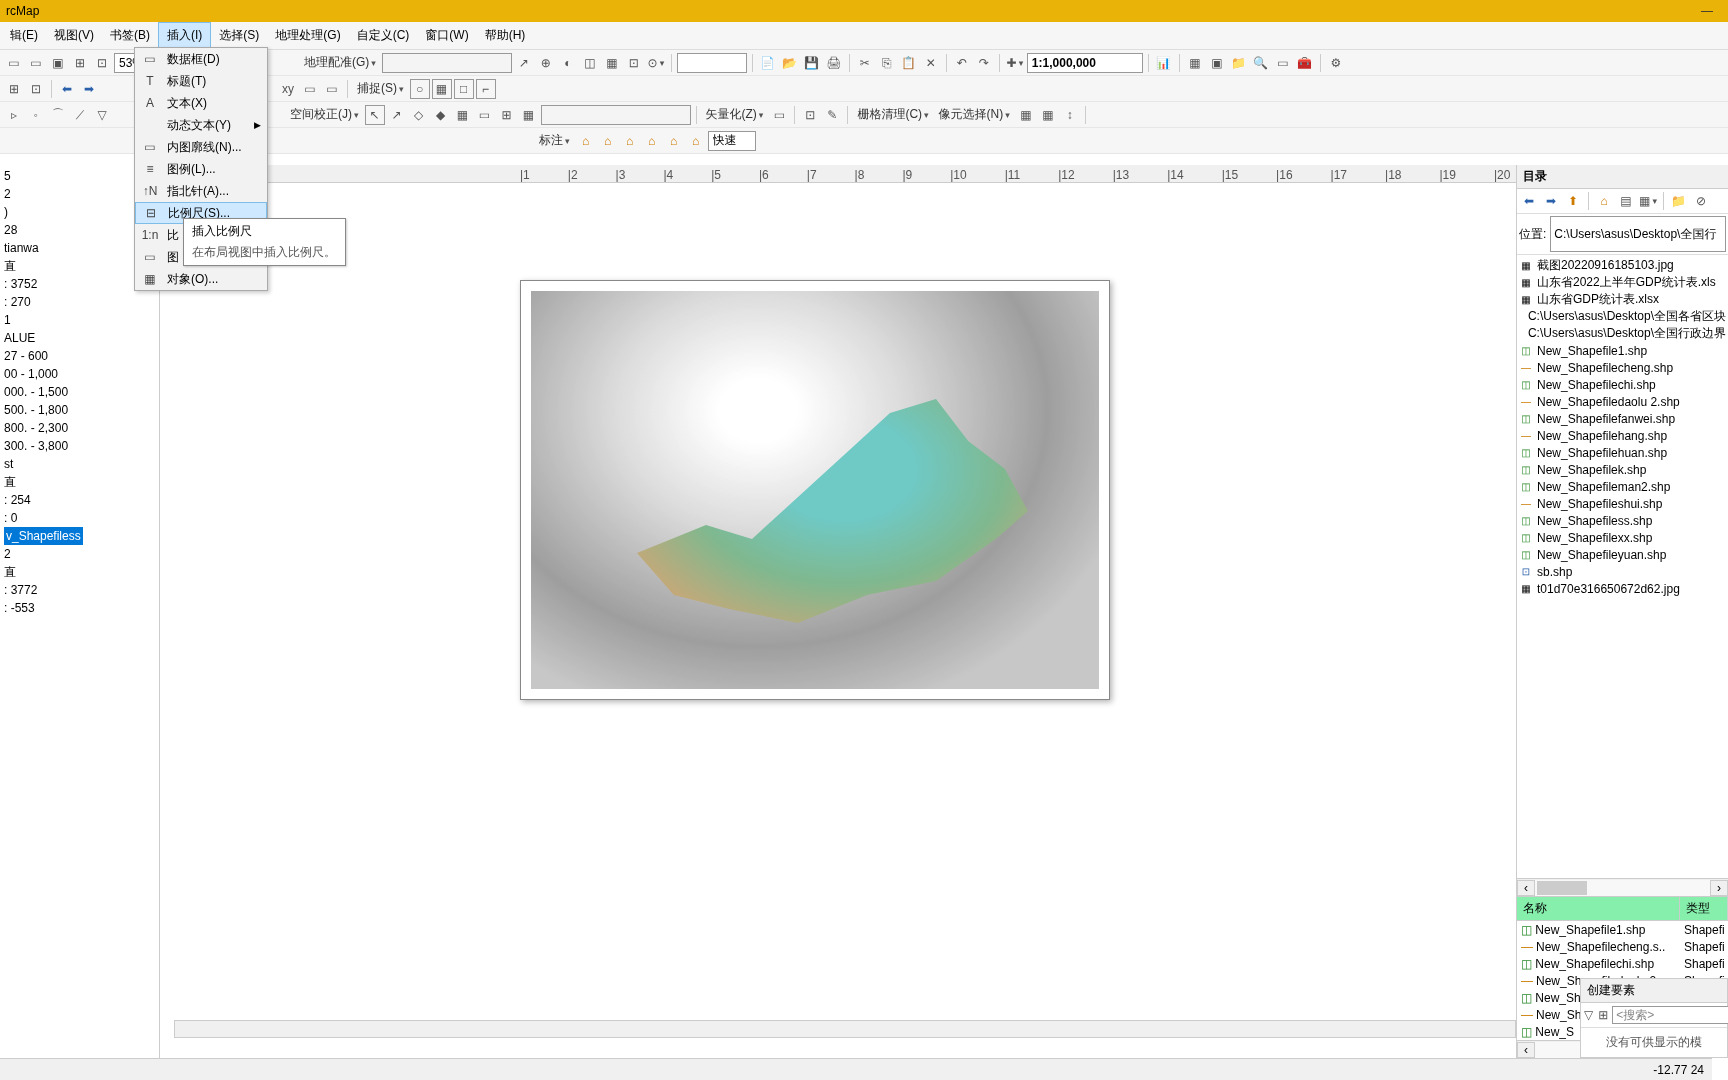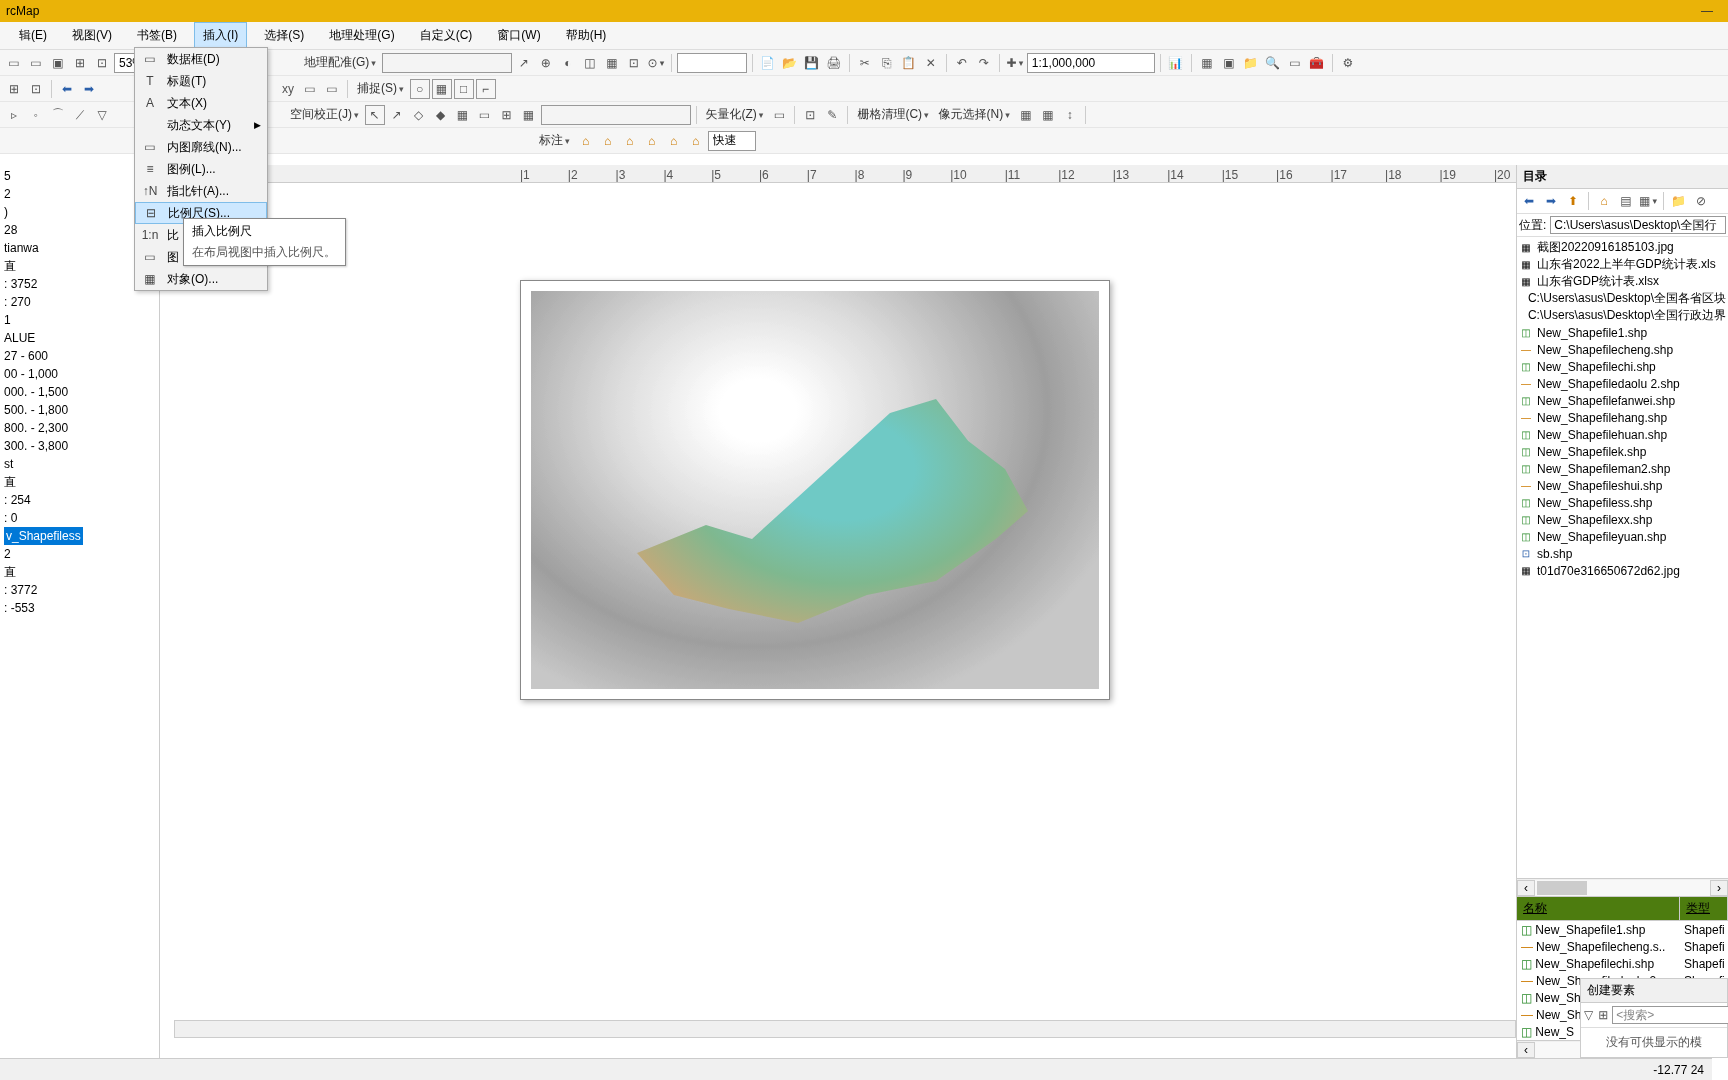--- a/index.html
+++ b/index.html
@@ -2,21 +2,21 @@
 <html><head>
 <meta charset="utf-8">
 <style>
 * { margin: 0; padding: 0; box-sizing: border-box; font-family: "Microsoft YaHei", sans-serif; font-size: 12px; }
 body { background: #fff; overflow: hidden; width: 1728px; height: 1080px; position: relative; }
 
 .title-bar { height: 22px; display: flex; align-items: center; padding: 0 6px; background: #eab308; justify-content: space-between; }
 .title-bar .controls span { display: inline-block; width: 30px; text-align: center; color: #333; }
 
 .menu-bar { height: 28px; display: flex; align-items: center; background: #f6f6f6; border-bottom: 1px solid #ddd; padding-left: 2px; }
-.menu-bar .menu-item { padding: 4px 8px; cursor: default; margin-left: 9px; }
+.menu-bar .menu-item { padding: 4px 8px; cursor: default; }
 .menu-bar .menu-item.active { background: #cde8ff; border: 1px solid #7fbde9; }
 
 .toolbar-row { height: 26px; display: flex; align-items: center; background: #f6f6f6; border-bottom: 1px solid #e6e6e6; padding: 0 4px; gap: 2px; }
 .tool-btn { width: 20px; height: 20px; display: inline-flex; align-items: center; justify-content: center; color: #555; border: 1px solid transparent; }
 .tool-sep { width: 1px; height: 18px; background: #ccc; margin: 0 3px; }
 .tool-text { padding: 0 4px; color: #333; }
 .tool-input { background: #fff; border: 1px solid #999; height: 20px; padding: 0 4px; }
 .tool-dropdown::after { content: "▾"; font-size: 9px; margin-left: 2px; color: #555; }
 
 .dropdown-menu { position: absolute; left: 134px; top: 47px; width: 134px; background: #f2f2f2; border: 1px solid #aaa; box-shadow: 2px 2px 4px rgba(0,0,0,0.2); z-index: 100; }
@@ -39,31 +39,31 @@
 .page { position: absolute; top: 115px; left: 360px; width: 590px; height: 420px; background: #fff; border: 1px solid #888; box-shadow: 2px 2px 6px rgba(0,0,0,0.3); }
 .map-visual { position: absolute; inset: 10px; background: linear-gradient(135deg, #e0e0e0, #c8c8c8, #d8d8d8, #bbb); overflow: hidden; }
 .terrain { position: absolute; inset: 0; background: radial-gradient(ellipse at 40% 30%, #eee 5%, #ccc 30%, #999 60%, #bbb 80%); filter: contrast(1.2); }
 .region { position: absolute; top: 80px; left: 60px; width: 460px; height: 280px; background: radial-gradient(ellipse at 55% 35%, #6fc9c5 20%, #7fb88f 45%, #c8a878 70%); clip-path: polygon(10% 65%, 25% 55%, 35% 60%, 45% 45%, 55% 30%, 65% 15%, 75% 10%, 82% 25%, 90% 35%, 95% 50%, 88% 60%, 75% 75%, 60% 80%, 45% 90%, 30% 85%, 18% 80%); border: 2px dashed #c030c0; }
 .scrollbar-h { position: absolute; bottom: 20px; left: 14px; right: 0; height: 18px; background: #f0f0f0; border: 1px solid #ccc; }
 
 .right-panel { width: 212px; background: #fff; border-left: 1px solid #ccc; display: flex; flex-direction: column; }
 .right-panel .rp-header { background: #f0f0f0; border-bottom: 1px solid #ccc; padding: 3px 6px; font-weight: bold; }
 .rp-toolbar { display: flex; gap: 2px; padding: 2px; border-bottom: 1px solid #ddd; align-items: center; }
 .rp-location { display: flex; align-items: center; padding: 2px; border-bottom: 1px solid #ddd; gap: 4px; }
-.rp-location input { flex: 1; border: 1px solid #999; height: 18px; padding: 0 3px; }
+.rp-location input { flex: 1; border: 1px solid #999; height: 36px; padding: 0 3px; }
 .rp-files { flex: 1; overflow: hidden; padding: 2px; }
 .rp-file { display: flex; align-items: center; gap: 4px; height: 17px; white-space: nowrap; overflow: hidden; }
 .rp-file .fi { width: 14px; text-align: center; font-size: 10px; }
 .rp-scroll-h { height: 18px; background: #f0f0f0; border-top: 1px solid #ccc; display: flex; align-items: center; }
 .rp-scroll-h .arrow { width: 18px; text-align: center; border: 1px solid #ccc; }
 .rp-scroll-h .track { flex: 1; height: 16px; background: #f8f8f8; position: relative; }
 .rp-scroll-h .thumb { position: absolute; left: 2px; top: 1px; width: 50px; height: 14px; background: #ccc; }
 
 .rp-details { border-top: 1px solid #ccc; }
-.rp-details-head { display: flex; background: #4d7c0f; border-bottom: 1px solid #ccc; text-decoration: underline; }
+.rp-details-head { display: flex; background: #86efac; border-bottom: 1px solid #ccc; }
 .rp-details-head span { padding: 3px 6px; border-right: 1px solid #ccc; }
 .rp-details-head .c1 { flex: 1; }
 .rp-details-head .c2 { width: 48px; }
 .rp-details-row { display: flex; height: 17px; align-items: center; }
 .rp-details-row .c1 { flex: 1; display: flex; align-items: center; gap: 3px; padding-left: 4px; white-space: nowrap; overflow: hidden; }
 .rp-details-row .c2 { width: 48px; padding-left: 4px; overflow: hidden; }
 
 .create-feat { position: absolute; right: 0; bottom: 22px; width: 148px; background: #fff; border: 1px solid #ccc; z-index: 50; }
 .create-feat .cf-title { background: #f0f0f0; padding: 3px 6px; border-bottom: 1px solid #ccc; }
 .create-feat .cf-bar { display: flex; align-items: center; padding: 2px; gap: 3px; border-bottom: 1px solid #ddd; }
@@ -125,21 +125,21 @@
   <span class="tool-sep"></span>
   <span class="tool-btn">✂</span>
   <span class="tool-btn">⎘</span>
   <span class="tool-btn">📋</span>
   <span class="tool-btn">✕</span>
   <span class="tool-sep"></span>
   <span class="tool-btn">↶</span>
   <span class="tool-btn">↷</span>
   <span class="tool-sep"></span>
   <span class="tool-btn tool-dropdown">✚</span>
-  <input class="tool-input" style="width: 128px;" value="1:1,000,000">
+  <input class="tool-input" style="width: 116px; font-weight: bold;" value="1:1,000,000">
   <span class="tool-sep"></span>
   <span class="tool-btn">📊</span>
   <span class="tool-sep"></span>
   <span class="tool-btn">▦</span>
   <span class="tool-btn">▣</span>
   <span class="tool-btn">📁</span>
   <span class="tool-btn">🔍</span>
   <span class="tool-btn">▭</span>
   <span class="tool-btn">🧰</span>
   <span class="tool-sep"></span>

